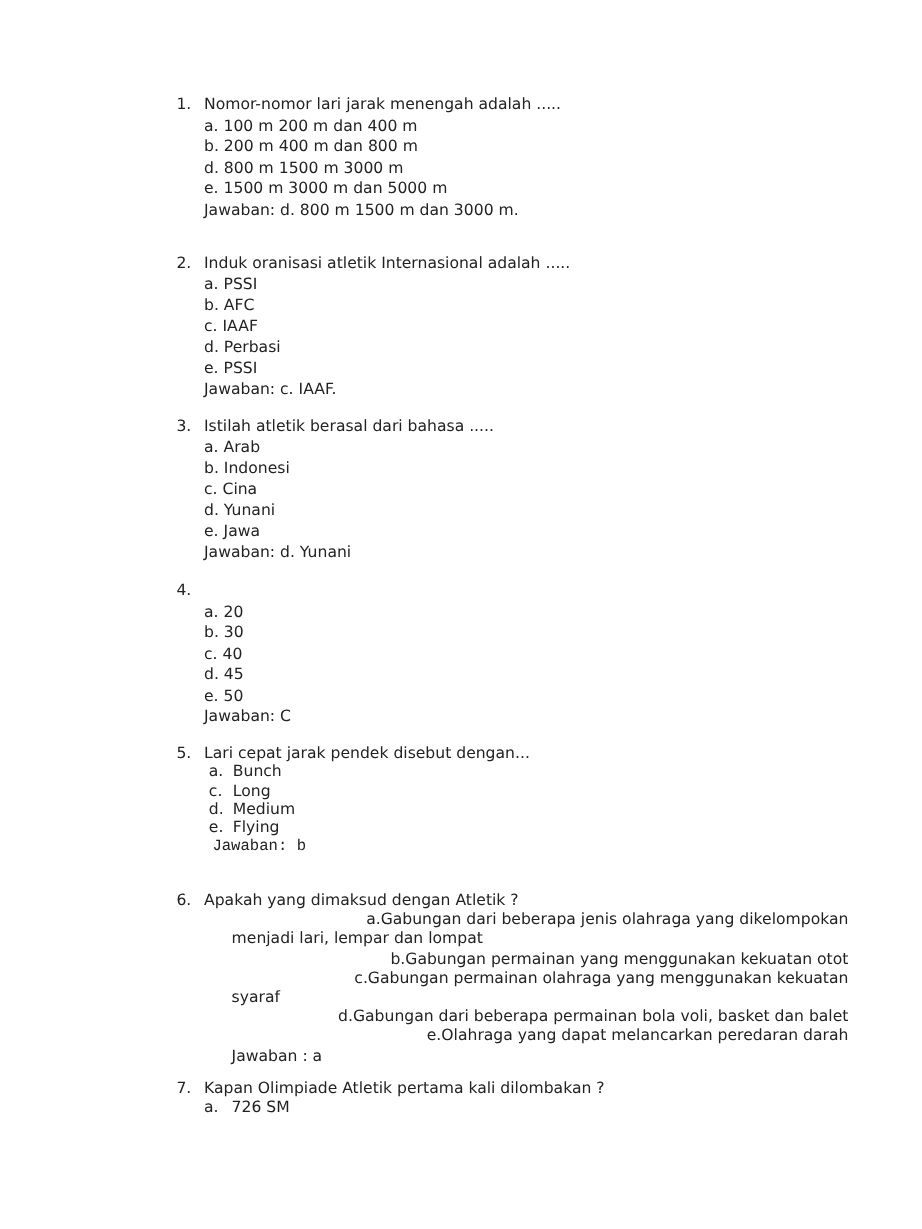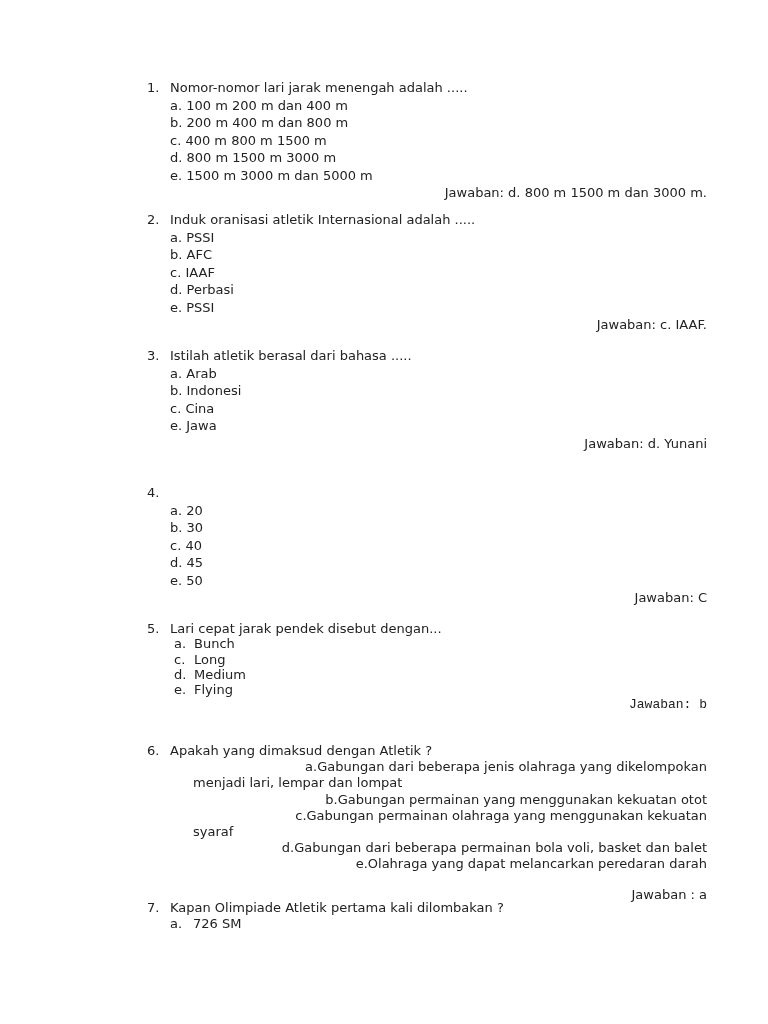--- a/index.html
+++ b/index.html
@@ -46,50 +46,48 @@
       top: 0;
     }
     .opt {
       padding-left: 23px;
     }
     .opt .olabel {
       display: inline-block;
     }
     .ans {
       padding-left: 23px;
-      text-align: right;
     }
     
     .q5 .line { height: 15.3px; line-height: 15.3px; }
     .q5 .opt { padding-left: 27px; }
     .q5 .opt .olabel { width: 20px; }
     .q5 .ans { padding-left: 30px; font-family: Liberation Mono, monospace; }
     
     .q6 .line { height: 16.2px; line-height: 16.2px; }
     .q6 .opt { padding-left: 23px; text-align: right; }
     .q6 .opt .olabel { width: 23px; }
     .q6 .cont { padding-left: 46px; }
-    .q6 .ans { padding-left: 46px; margin-top: 14px; }
+    .q6 .ans { padding-left: 46px; }
     .q7 .line { height: 16.2px; line-height: 16.2px; }
     .q7 .opt { padding-left: 23px; }
     .q7 .opt .olabel { width: 23px; }
   </style>
 </head>
 <body>
 
 <div class="page">
 
   <div class="q" style="top:79px;">
     <div class="line">
       <span class="qnum">1.</span>
       <span class="qtext">Nomor-nomor lari jarak menengah adalah .....</span>
     </div>
     <div class="line opt"><span class="olabel">a.</span> <span>100 m 200 m dan 400 m</span></div>
     <div class="line opt"><span class="olabel">b.</span> <span>200 m 400 m dan 800 m</span></div>
-    <div class="line opt"><span class="olabel">c.</span> <span>400 m 800 m 1500 m</span></div>
     <div class="line opt"><span class="olabel">d.</span> <span>800 m 1500 m 3000 m</span></div>
     <div class="line opt"><span class="olabel">e.</span> <span>1500 m 3000 m dan 5000 m</span></div>
     <div class="line ans">Jawaban: d. 800 m 1500 m dan 3000 m.</div>
   </div>
 
   <div class="q" style="top:211px;">
     <div class="line">
       <span class="qnum">2.</span>
       <span class="qtext">Induk oranisasi atletik Internasional adalah .....</span>
     </div>
@@ -102,20 +100,21 @@
   </div>
 
   <div class="q" style="top:347px;">
     <div class="line">
       <span class="qnum">3.</span>
       <span class="qtext">Istilah atletik berasal dari bahasa .....</span>
     </div>
     <div class="line opt"><span class="olabel">a.</span> <span>Arab</span></div>
     <div class="line opt"><span class="olabel">b.</span> <span>Indonesi</span></div>
     <div class="line opt"><span class="olabel">c.</span> <span>Cina</span></div>
+    <div class="line opt"><span class="olabel">d.</span> <span>Yunani</span></div>
     <div class="line opt"><span class="olabel">e.</span> <span>Jawa</span></div>
     <div class="line ans">Jawaban: d. Yunani</div>
   </div>
 
   <div class="q" style="top:484px;">
     <div class="line">
       <span class="qnum">4.</span>
     </div>
     <div class="line opt"><span class="olabel">a.</span> <span>20</span></div>
     <div class="line opt"><span class="olabel">b.</span> <span>30</span></div>

